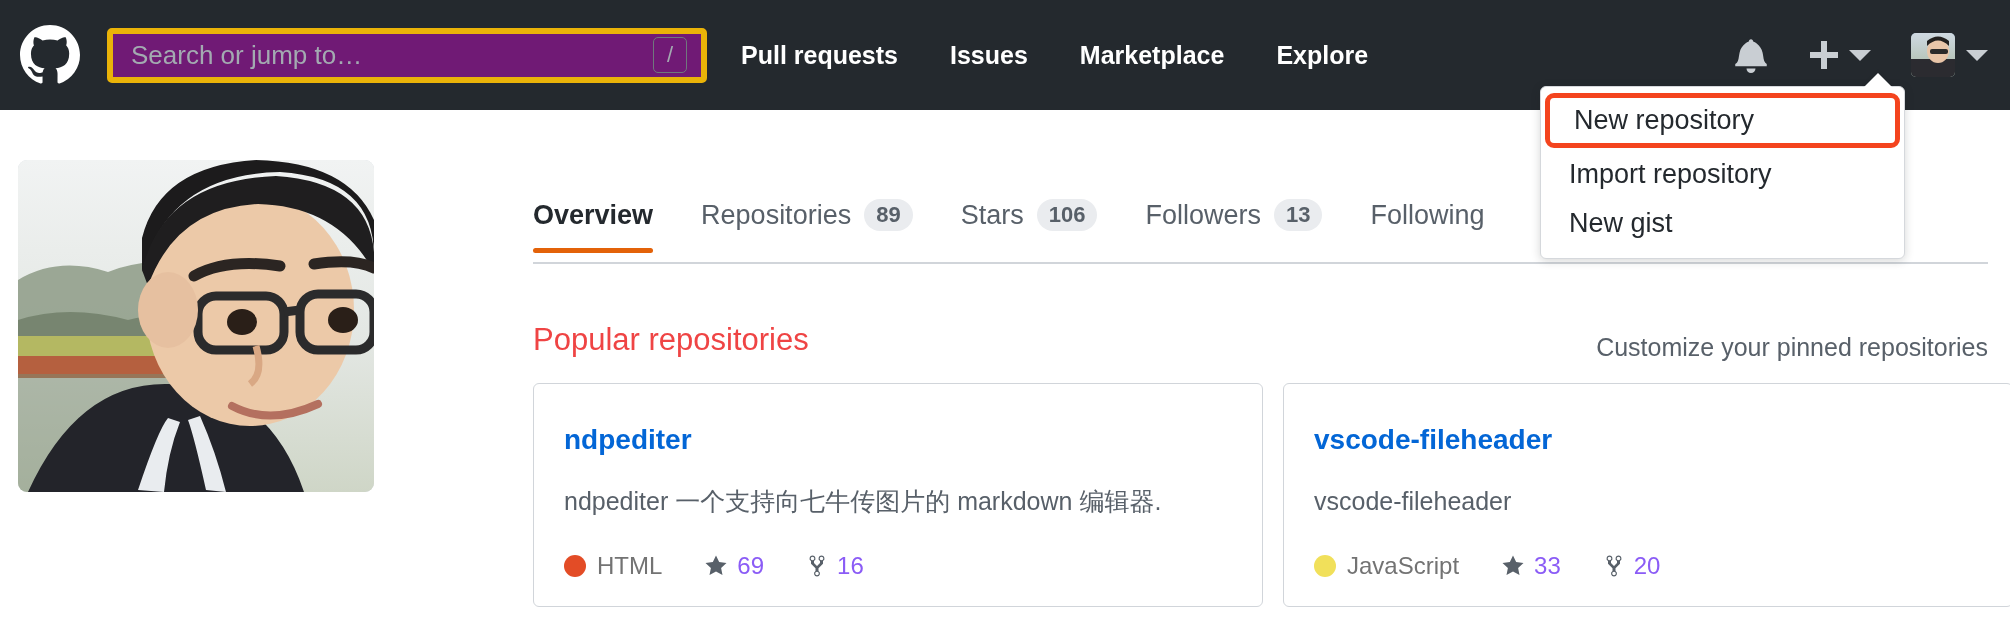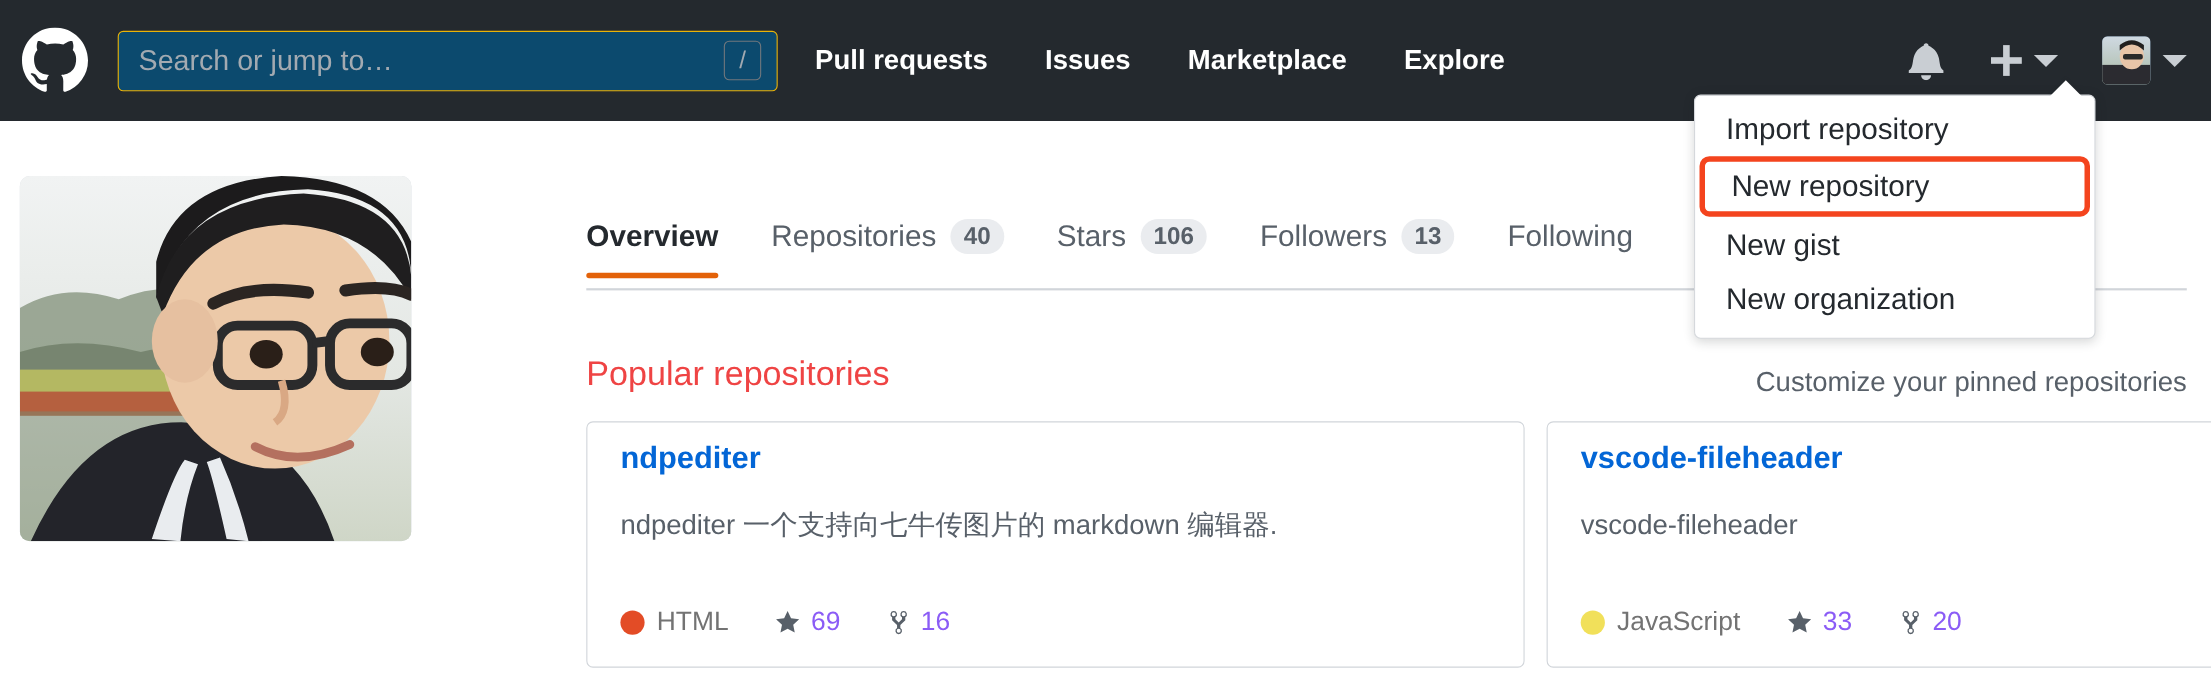--- a/index.html
+++ b/index.html
@@ -16,22 +16,22 @@
     width: 2010px; height: 110px;
     background: #24292e;
     display: flex; align-items: center;
   }
   .gh-logo { margin-left: 20px; width: 60px; height: 60px; flex: none; }
   .gh-logo svg { width: 60px; height: 60px; display: block; }
 
   .search-box {
     margin-left: 27px;
     width: 600px; height: 55px;
-    background: #0c4a6e;
-    border: 1px solid #eab308;
+    background: #701a75;
+    border: 6px solid #eab308;
     border-radius: 5px;
     display: flex; align-items: center;
     padding: 0 14px 0 18px;
     flex: none;
   }
   .search-input {
     flex: 1;
     background: transparent; border: none; outline: none;
     color: #a3aab1; font-size: 26px;
     font-family: "Liberation Sans", sans-serif;
@@ -148,24 +148,24 @@
     position: absolute; left: 533px; top: 322px;
     font-size: 31px; color: #ef4444;
   }
   .customize-link {
     position: absolute; right: 22px; top: 333px;
     font-size: 25px; color: #586069; cursor: pointer; white-space: nowrap;
   }
 
   .repo-cards { position: absolute; left: 533px; top: 383px; display: flex; }
   .repo-card {
-    width: 853px; height: 224px;
+    width: 730px; height: 224px;
     border: 1px solid #d1d5da; border-radius: 6px;
     background: #ffffff;
-    padding: 16px 30px;
+    padding: 40px 30px;
     position: relative;
   }
   .repo-card + .repo-card { margin-left: 20px; }
   .repo-name {
     font-size: 28px; font-weight: bold; color: #0366d6;
     cursor: pointer; display: block;
   }
   .repo-desc {
     margin-top: 29px; font-size: 25px; color: #586069; line-height: 1.3;
   }
@@ -277,21 +277,21 @@
     <ellipse cx="150" cy="150" rx="30" ry="38" fill="#e6c0a0"></ellipse>
   </svg>
 </div>
 
 <div class="tabs">
   <span class="tab active">
     <span>Overview</span>
   </span>
   <span class="tab">
     <span>Repositories</span>
-    <span class="counter">40</span>
+    <span class="counter">89</span>
   </span>
   <span class="tab">
     <span>Stars</span>
     <span class="counter">106</span>
   </span>
   <span class="tab">
     <span>Followers</span>
     <span class="counter">13</span>
   </span>
   <span class="tab">
@@ -351,17 +351,16 @@
         </svg>
         <span class="meta-count">20</span>
       </span>
     </div>
   </div>
 
 </div>
 
 <div class="dropdown">
   <span class="dropdown-caret"></span>
+  <div class="dropdown-item highlighted">New repository</div>
   <div class="dropdown-item">Import repository</div>
-  <div class="dropdown-item highlighted">New repository</div>
   <div class="dropdown-item">New gist</div>
-  <div class="dropdown-item">New organization</div>
 </div>
 
 </body></html>

